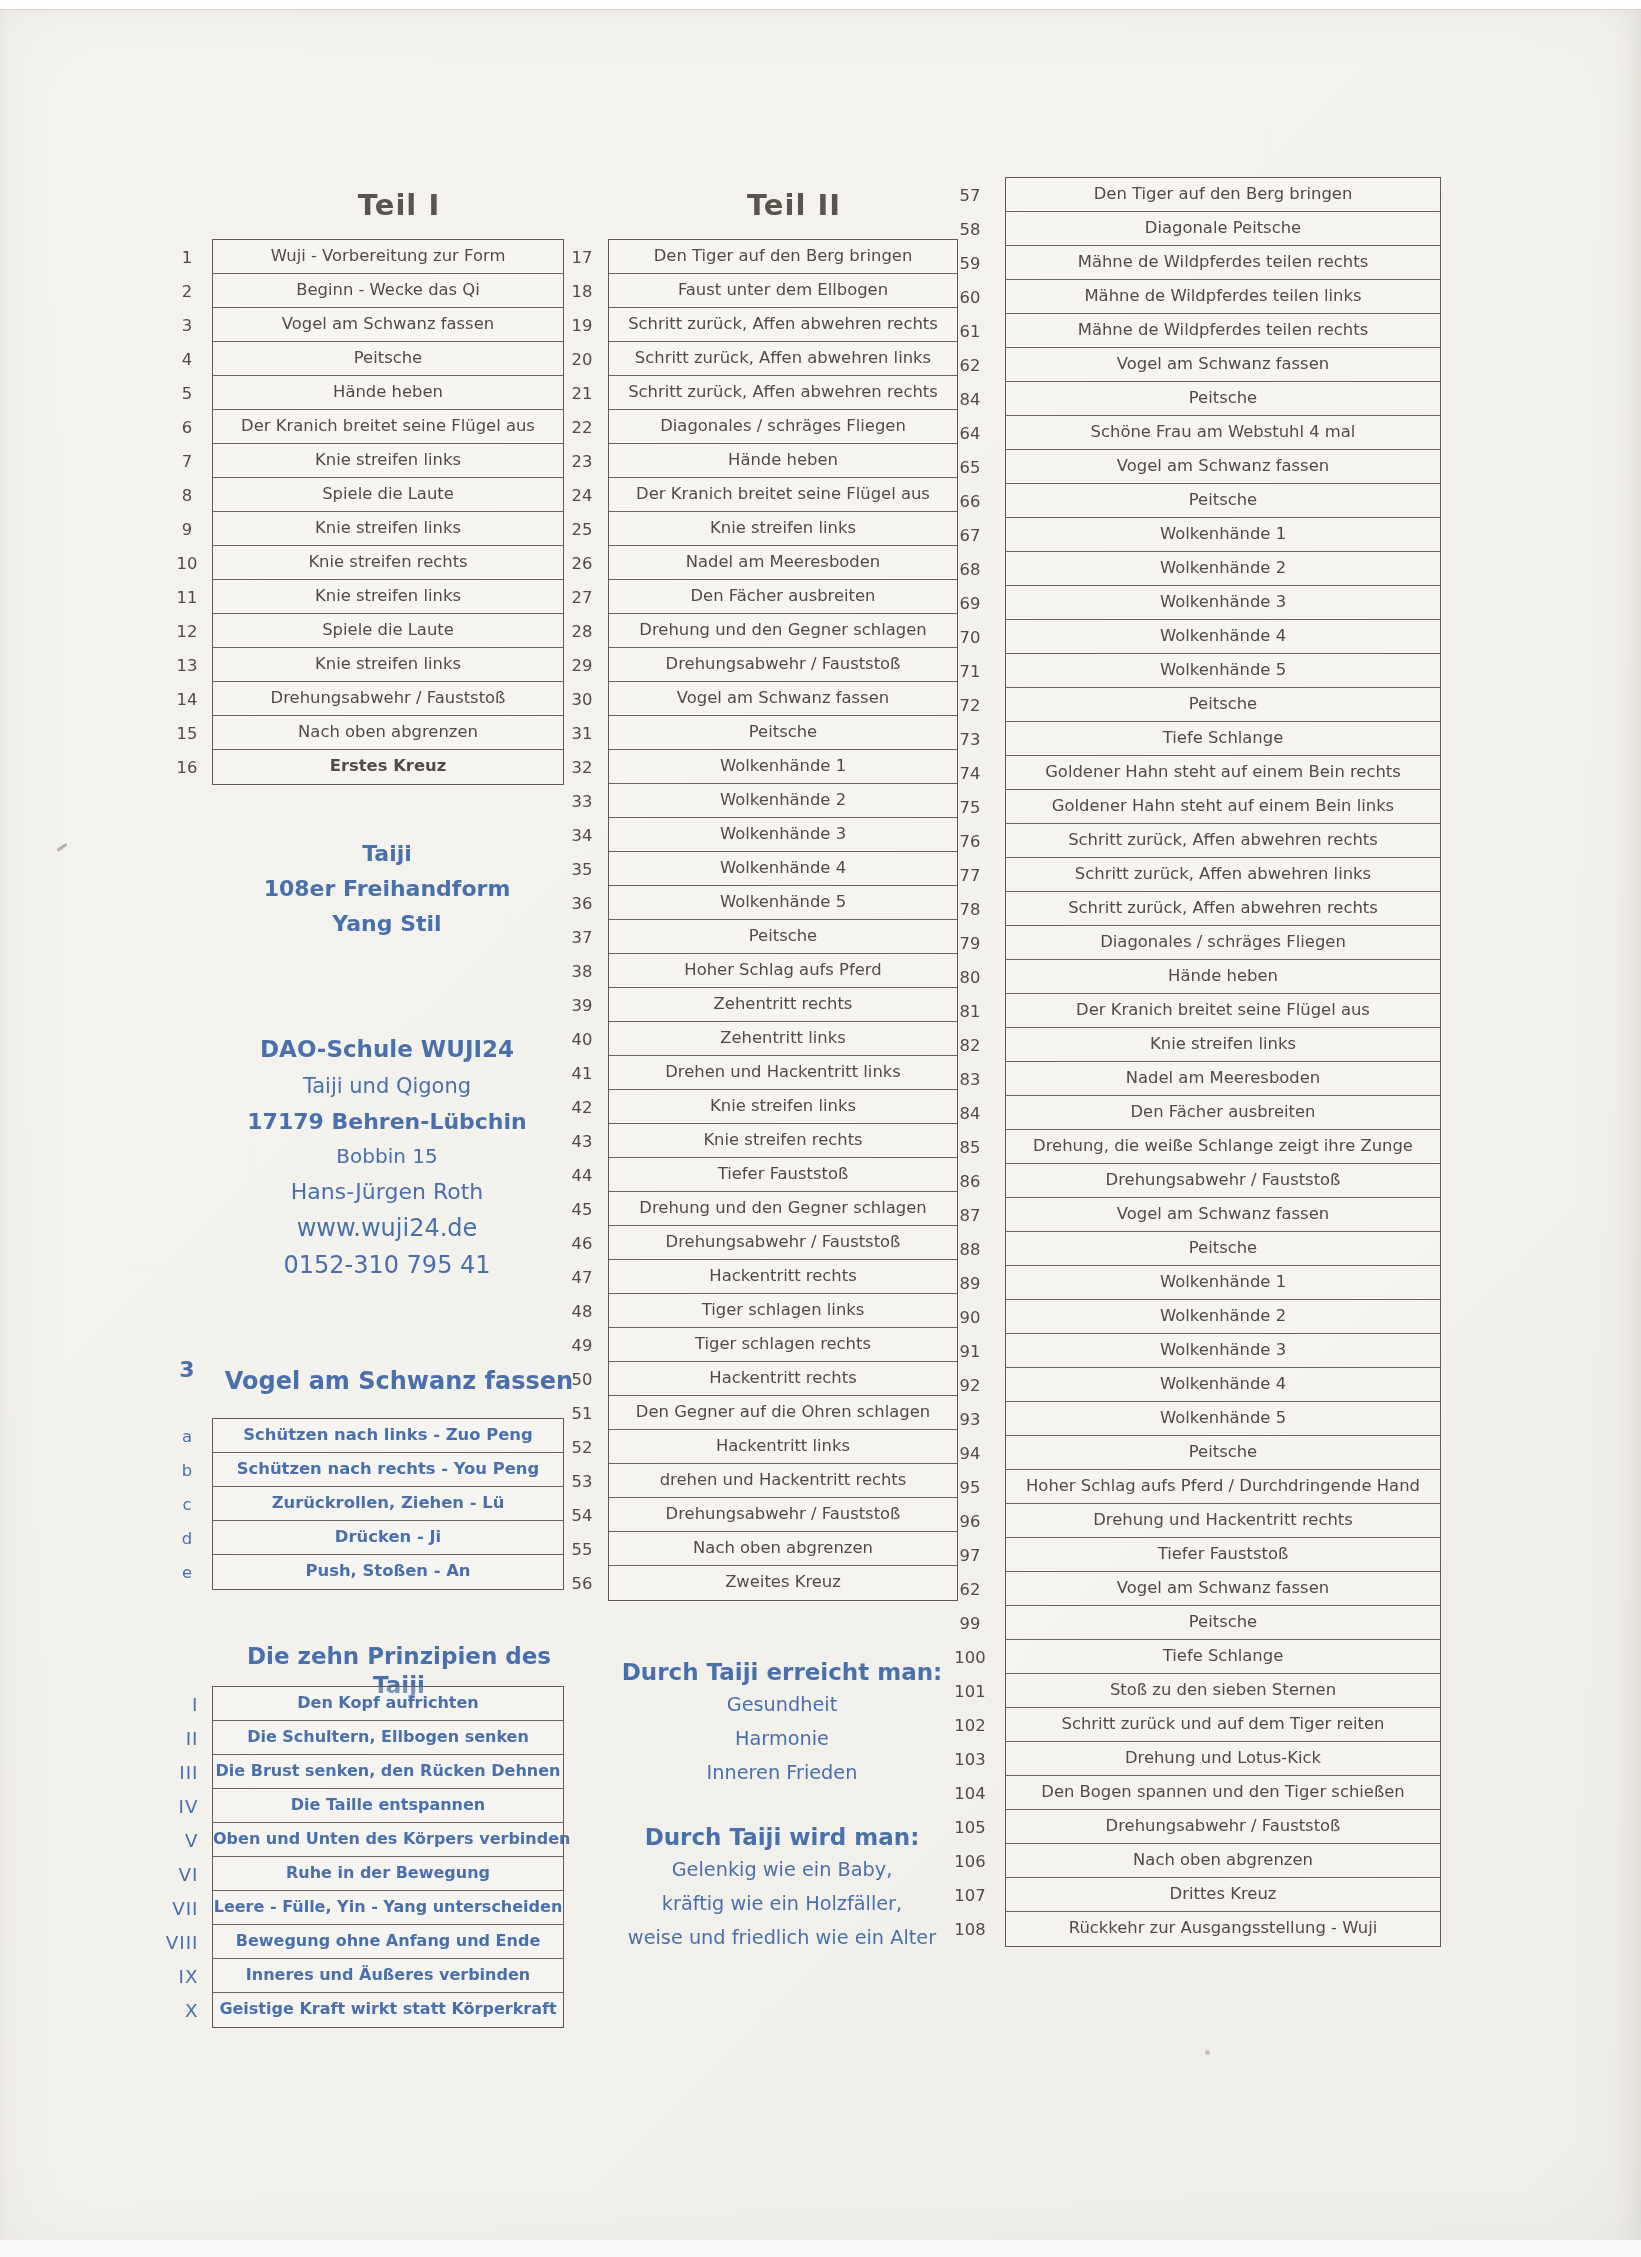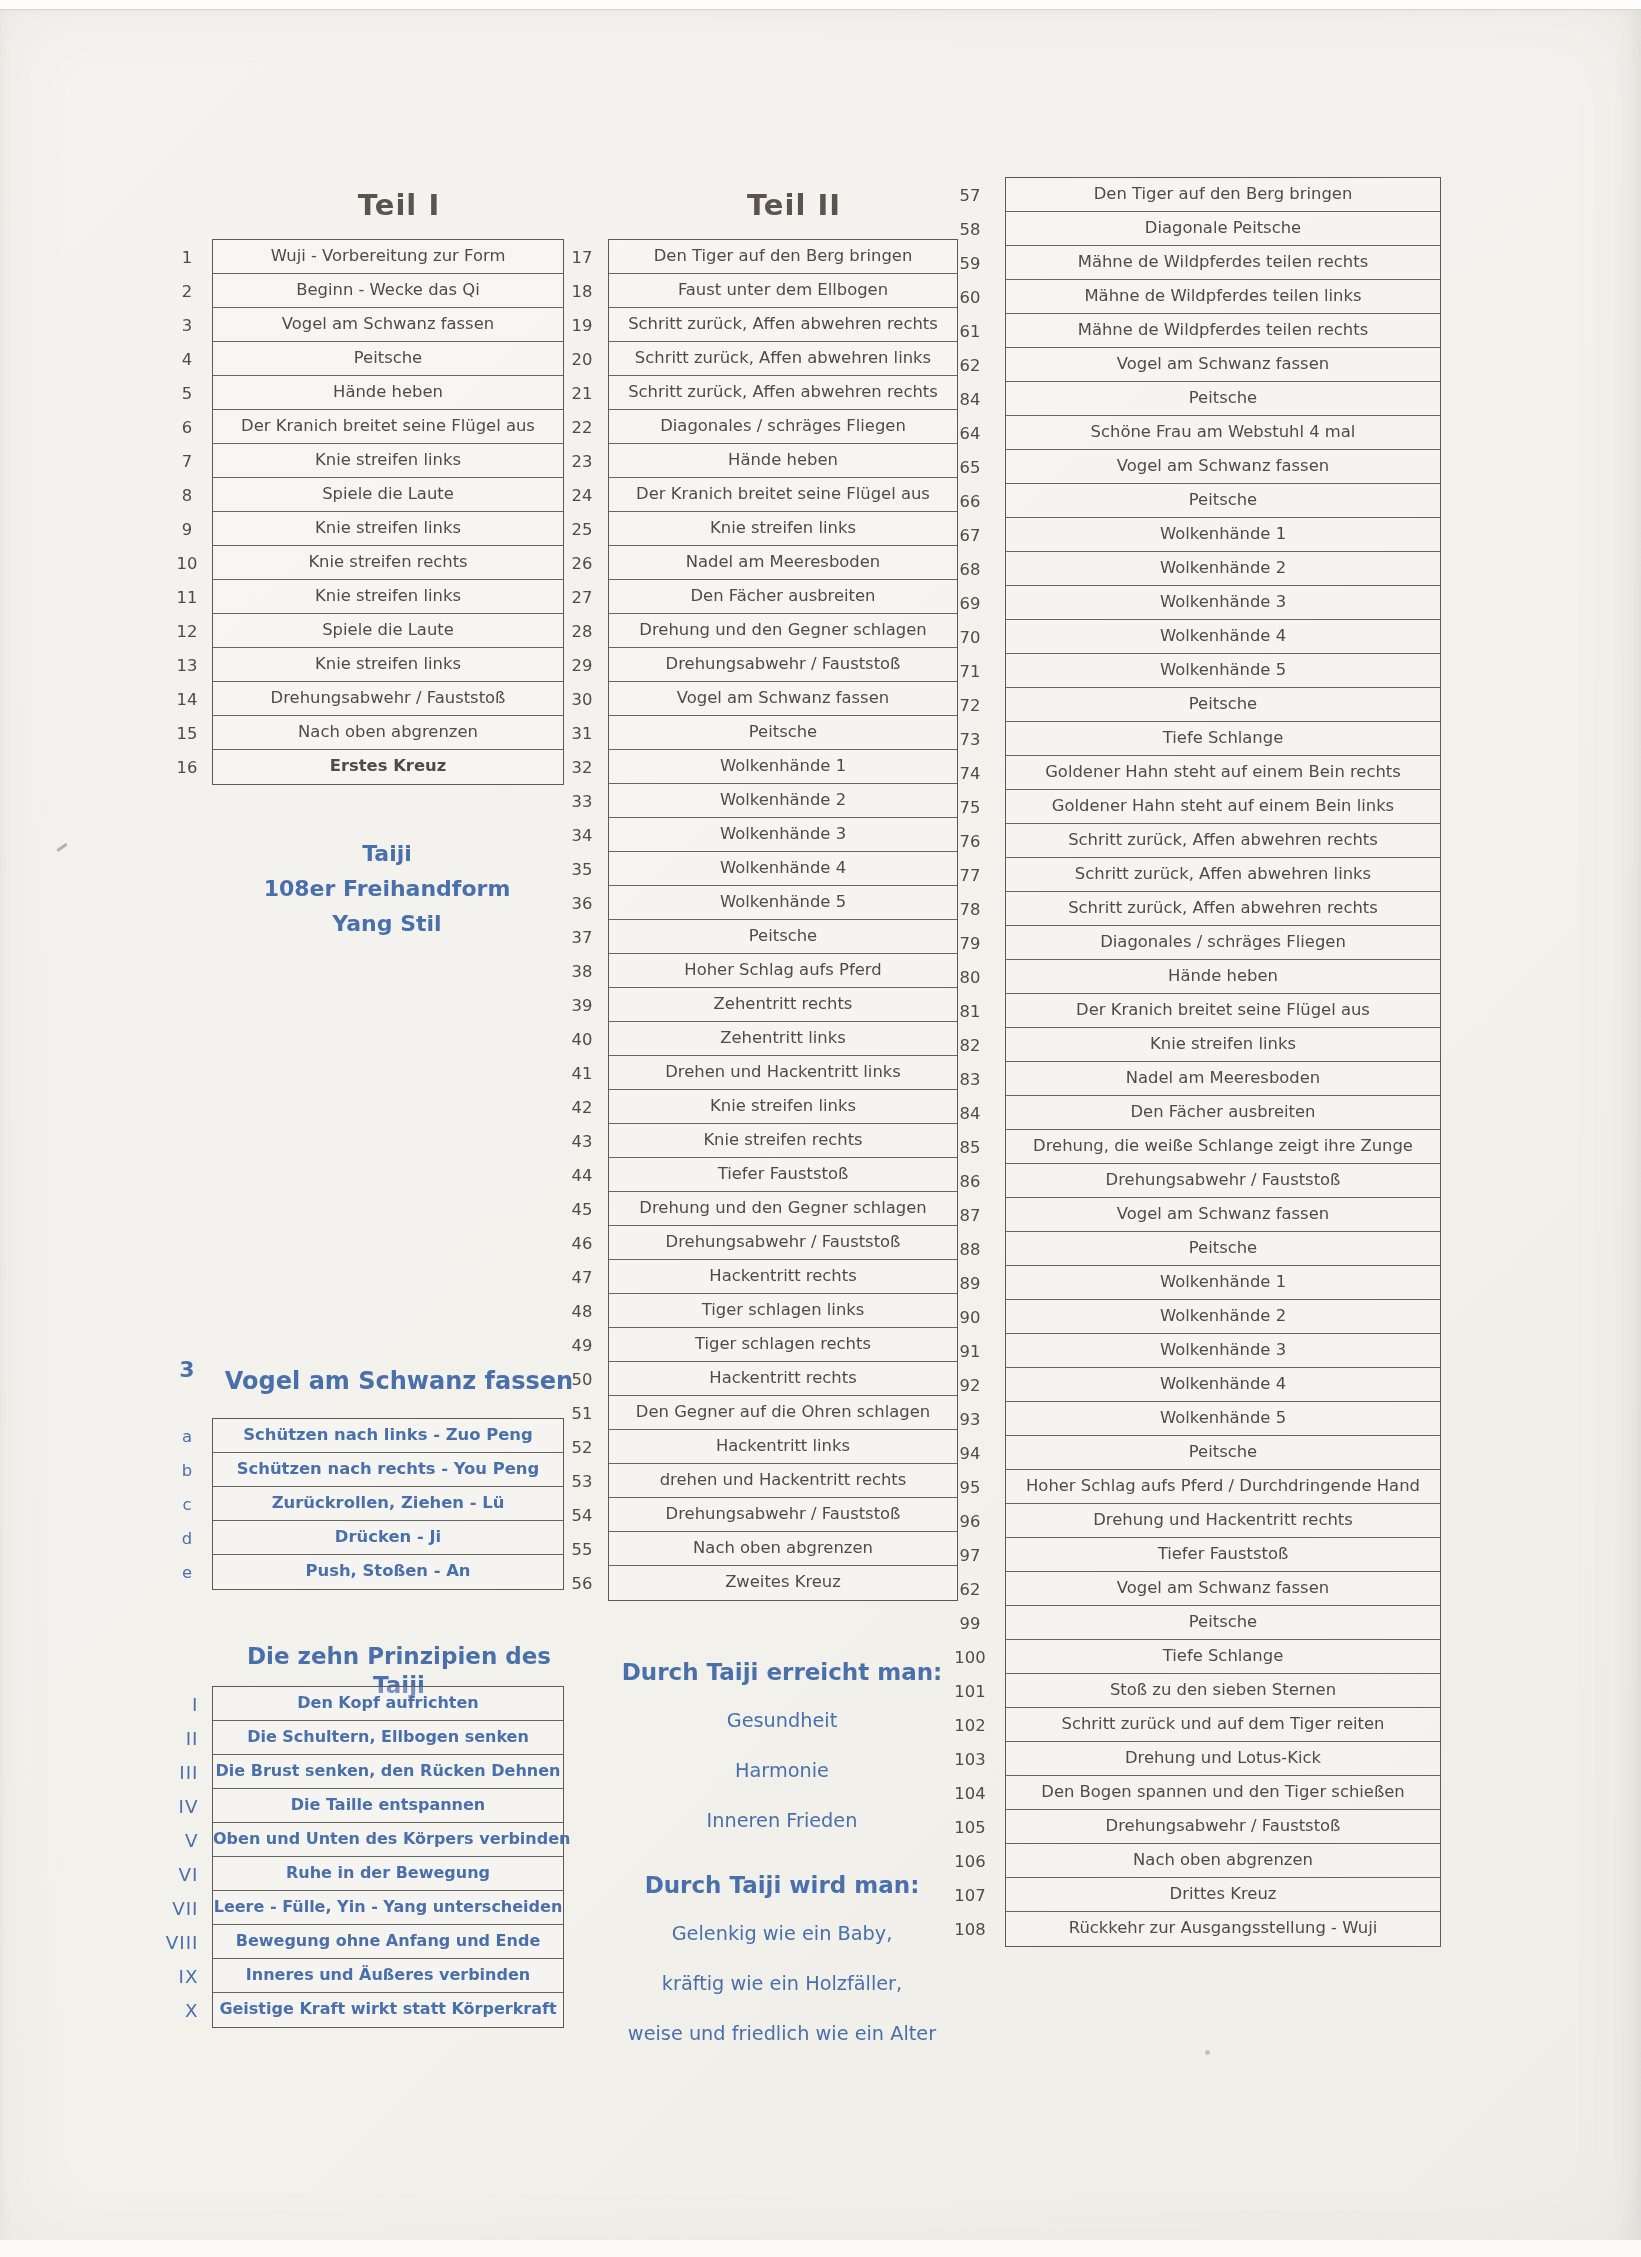--- a/index.html
+++ b/index.html
@@ -58,21 +58,21 @@
   #contact{left:212px;top:1031px;width:350px;}
   #contact .c1{font-size:23px;font-weight:bold;line-height:37px;}
   #contact .c2{font-size:21px;line-height:36px;}
   #contact .c3{font-size:22px;font-weight:bold;line-height:35px;}
   #contact .c4{font-size:20px;line-height:35px;}
   #contact .c5{font-size:22px;line-height:35px;}
   #contact .c6{font-size:24px;line-height:38px;}
   #contact .c7{font-size:24px;line-height:36px;}
   #durch{left:608px;top:1657px;width:348px;}
   #durch h3{margin:0;font-size:23px;font-weight:bold;line-height:31px;color:var(--blue);}
-  #durch p{margin:16px;font-size:19.3px;line-height:34px;}
+  #durch p{margin:0;font-size:19.3px;line-height:34px;}
   #durch .grp2{margin-top:32px;}
 </style>
 </head>
 <body>
 
 <div class="sheet">
   <div class="edge-top"></div>
   <div class="edge-bottom"></div>
   <div class="speck1"></div>
   <div class="speck2"></div>
@@ -333,20 +333,29 @@
         </div>
     </div>
   </div>
 
   <div class="info" id="info-top">
     <div>Taiji</div>
     <div>108er Freihandform</div>
     <div>Yang Stil</div>
   </div>
 
+  <div class="info" id="contact">
+    <div class="c1">DAO-Schule  WUJI24</div>
+    <div class="c2">Taiji und Qigong</div>
+    <div class="c3">17179 Behren-Lübchin</div>
+    <div class="c4">Bobbin 15</div>
+    <div class="c5">Hans-Jürgen Roth</div>
+    <div class="c6">www.wuji24.de</div>
+    <div class="c7">0152-310 795 41</div>
+  </div>
 
   <div class="sec blue-head" id="vogel" style="--gut:50px;--tw:350px;left:162px;top:1350px;">
     <div class="head-row">
       <div class="gut-num">3</div>
       <h2 class="sec-head">Vogel am Schwanz fassen</h2>
     </div>
     <div class="body-row">
       <div class="nums blue-nums">
 
       <div class="num">a</div>

